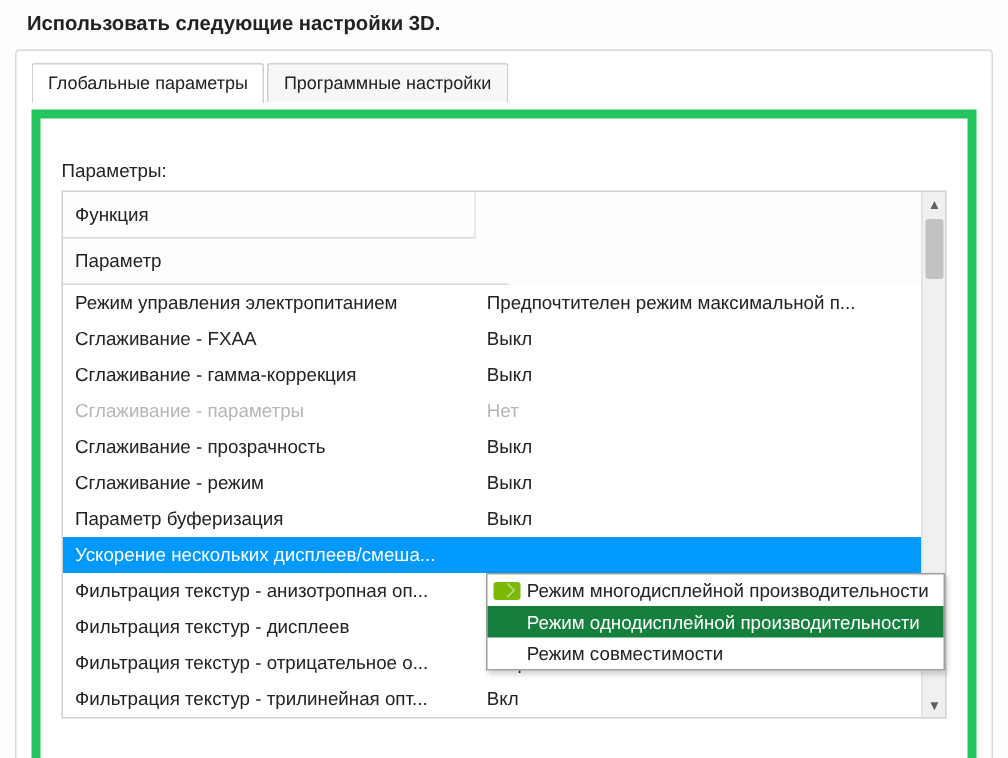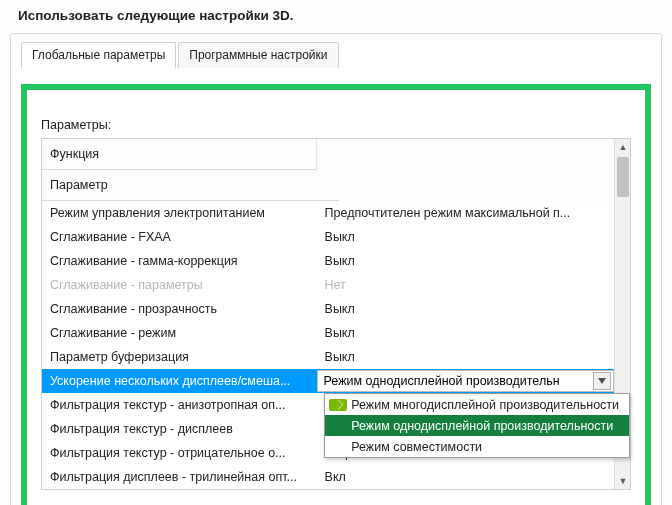--- a/index.html
+++ b/index.html
@@ -19,21 +19,21 @@
   }
   .panel {
     border: 1px solid #d8d8d8;
     border-radius: 3px;
     background: #fff;
     padding: 8px 10px 10px 10px;
   }
   
   .tabs {
     display: flex;
-    margin-bottom: 16px;
+    margin-bottom: 5px;
     position: relative;
     z-index: 1;
   }
   .tab {
     padding: 5px 10px 6px;
     border: 1px solid #d0d0d0;
     border-bottom: none;
     margin-right: 2px;
     background: #f7f7f7;
     border-radius: 2px 2px 0 0;
@@ -246,45 +246,35 @@
           <div class="row">
             <div class="cell">Сглаживание - режим</div>
             <div class="cell">Выкл</div>
           </div>
           <div class="row">
             <div class="cell">Параметр буферизация</div>
             <div class="cell">Выкл</div>
           </div>
           <div class="row selected">
             <div class="cell">Ускорение нескольких дисплеев/смеша...</div>
-            <div class="cell" style="padding: 0px;">
-              <div class="dd-cell">
-                <span>Режим однодисплейной производительн</span>
-                <div class="dd-btn">
-                  <svg width="8" height="6" viewBox="0 0 8 6">
-                    <path d="M0 0 L8 0 L4 6 Z" fill="#505050"></path>
-                  </svg>
-                </div>
-              </div>
-            </div>
           </div>
           <div class="row">
             <div class="cell">Фильтрация текстур - анизотропная оп...</div>
             <div class="cell">Вкл</div>
           </div>
           <div class="row">
             <div class="cell">Фильтрация текстур - дисплеев</div>
             <div class="cell"></div>
           </div>
           <div class="row">
             <div class="cell">Фильтрация текстур - отрицательное о...</div>
             <div class="cell">Разрешить</div>
           </div>
           <div class="row">
-            <div class="cell">Фильтрация дисплеев - трилинейная опт...</div>
+            <div class="cell">Фильтрация текстур - трилинейная опт...</div>
             <div class="cell">Вкл</div>
           </div>
         </div>
 
       <div class="scroll-track">
         <div class="scroll-arrow up">▲</div>
         <div class="scroll-thumb"></div>
         <div class="scroll-arrow down">▼</div>
       </div>
     <div class="dd-list" style="top: 254px;">

